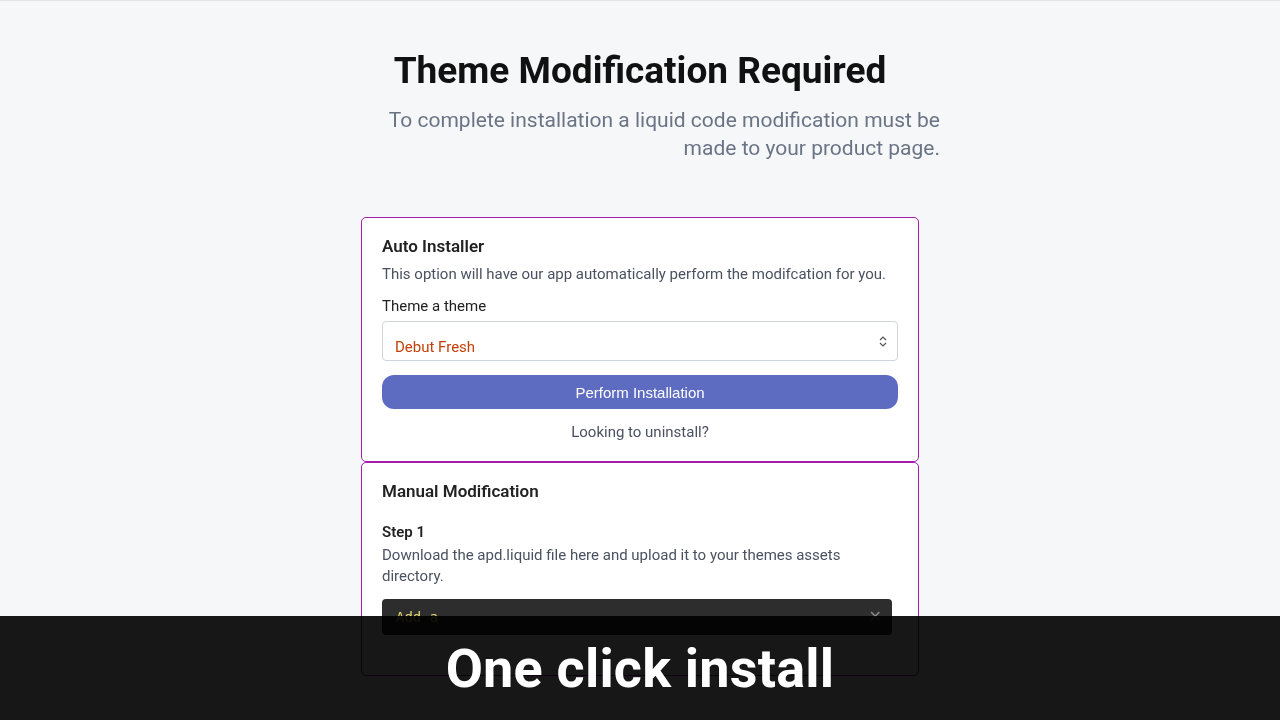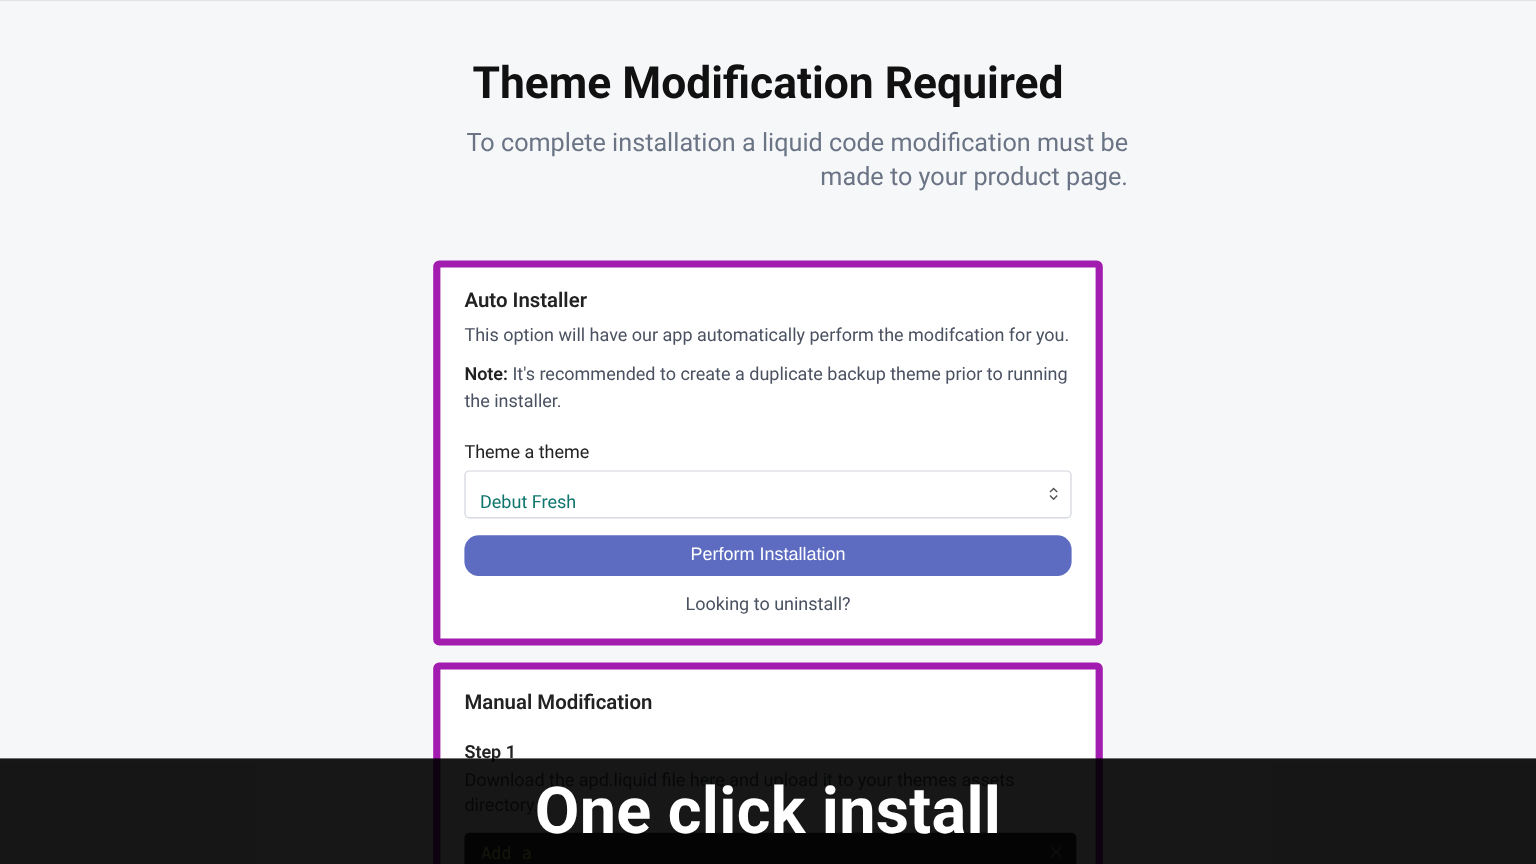--- a/index.html
+++ b/index.html
@@ -30,24 +30,24 @@
       font-size: 21px;
       color: #6a7485;
       text-align: right;
       max-width: 600px;
       line-height: 1.35;
       margin-bottom: 54px;
     }
     .card {
       width: 558px;
       background: #fff;
-      border: 6px solid #a21caf;
+      border: 1px solid #a21caf;
       border-radius: 5px;
       padding: 18px 20px 20px 20px;
-      margin-bottom: 14px;
+      margin-bottom: 0;
     }
     .card-title {
       font-size: 17px;
       font-weight: 600;
       color: #222;
       margin-bottom: 8px;
     }
     .card-text {
       font-size: 15px;
       color: #4a5160;
@@ -76,21 +76,21 @@
       margin-bottom: 14px;
     }
     .select-box {
       width: 100%;
       height: 40px;
       border: 1px solid #d0d4db;
       border-radius: 4px;
       background: #fff;
       padding: 12px 34px 0 12px;
       font-size: 15px;
-      color: #0f766e;
+      color: #c2410c;
       display: flex;
       align-items: center;
       cursor: pointer;
     }
     .select-caret {
       position: absolute;
       right: 10px;
       top: 50%;
       transform: translateY(-50%);
       width: 10px;
@@ -159,44 +159,41 @@
       cursor: pointer;
       background: none;
       border: none;
       line-height: 1;
     }
     .overlay-banner {
       position: absolute;
       left: 0;
       right: 0;
       bottom: 0;
-      height: 88px;
+      height: 104px;
       background: rgba(0,0,0,0.91);
       display: flex;
       align-items: center;
       justify-content: center;
       color: #fff;
       font-size: 54px;
       font-weight: 700;
       letter-spacing: 0.2px;
     }
   </style>
 </head>
 <body>
 
 <div class="container">
   <h1 class="page-title">Theme Modification Required</h1>
   <p class="page-subtitle">To complete installation a liquid code modification must be made to your product page.</p>
 
   <div class="card">
     <h2 class="card-title">Auto Installer</h2>
     <p class="card-text">This option will have our app automatically perform the modifcation for you.</p>
-    <p class="card-note">
-      <span class="note-label">Note:</span><span> It's recommended to create a duplicate backup theme prior to running the installer.</span>
-    </p>
     <label class="select-label">Theme a theme</label>
     <div class="select-wrap">
       <div class="select-box">Debut Fresh</div>
       <span class="select-caret">
         <svg width="8" height="5" viewBox="0 0 8 5">
             <path d="M1 4 L4 1 L7 4" stroke="#555" stroke-width="1.2" fill="none"></path>
           </svg>
         <svg width="8" height="5" viewBox="0 0 8 5">
             <path d="M1 1 L4 4 L7 1" stroke="#555" stroke-width="1.2" fill="none"></path>
           </svg>

